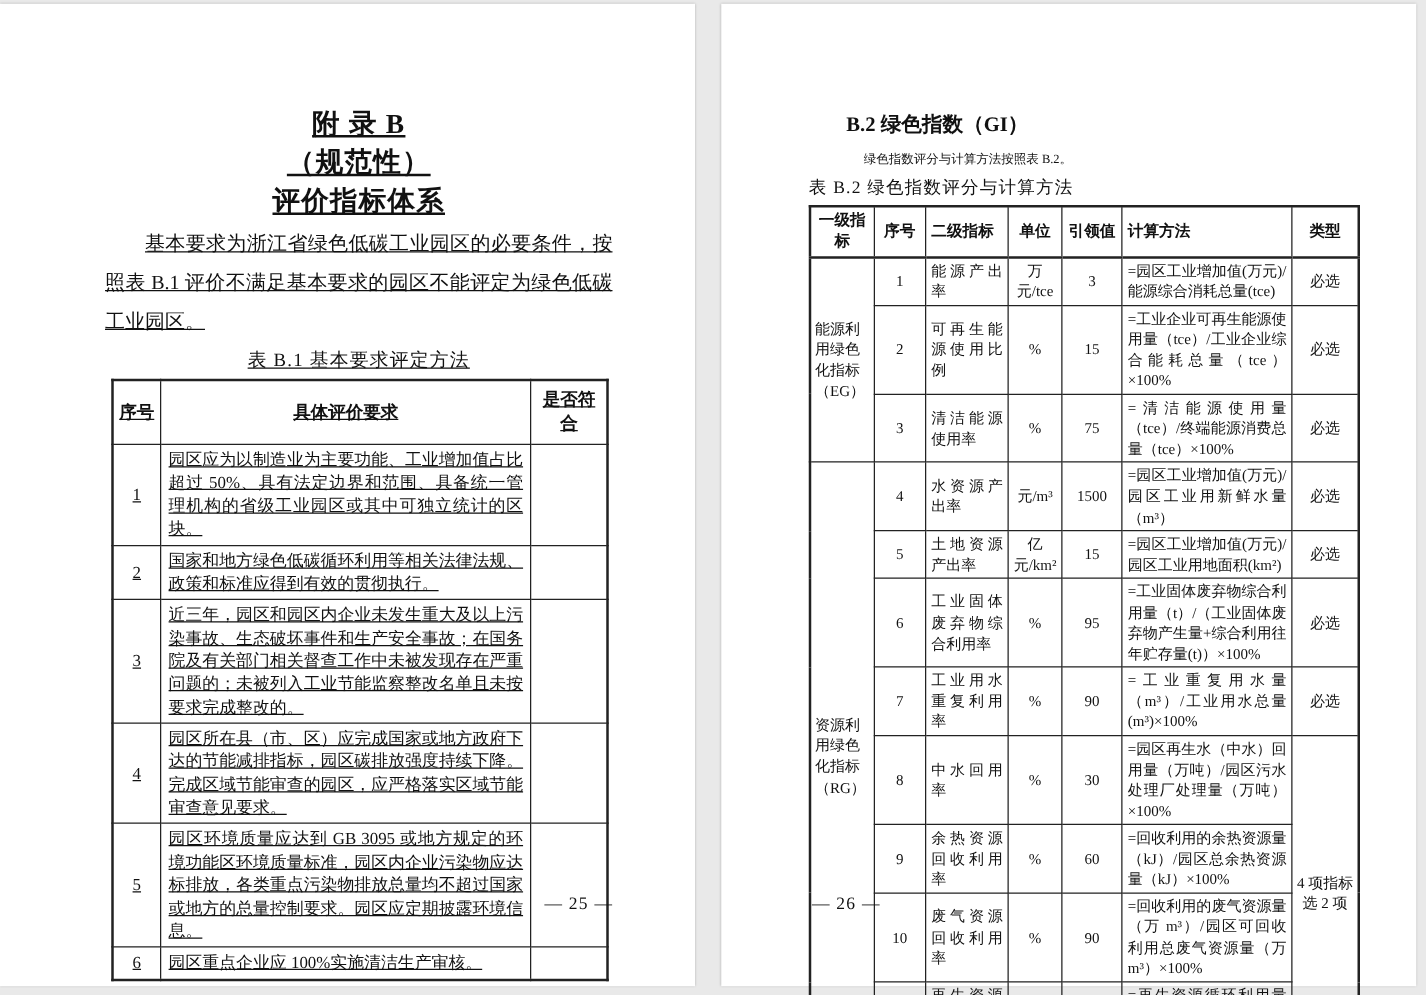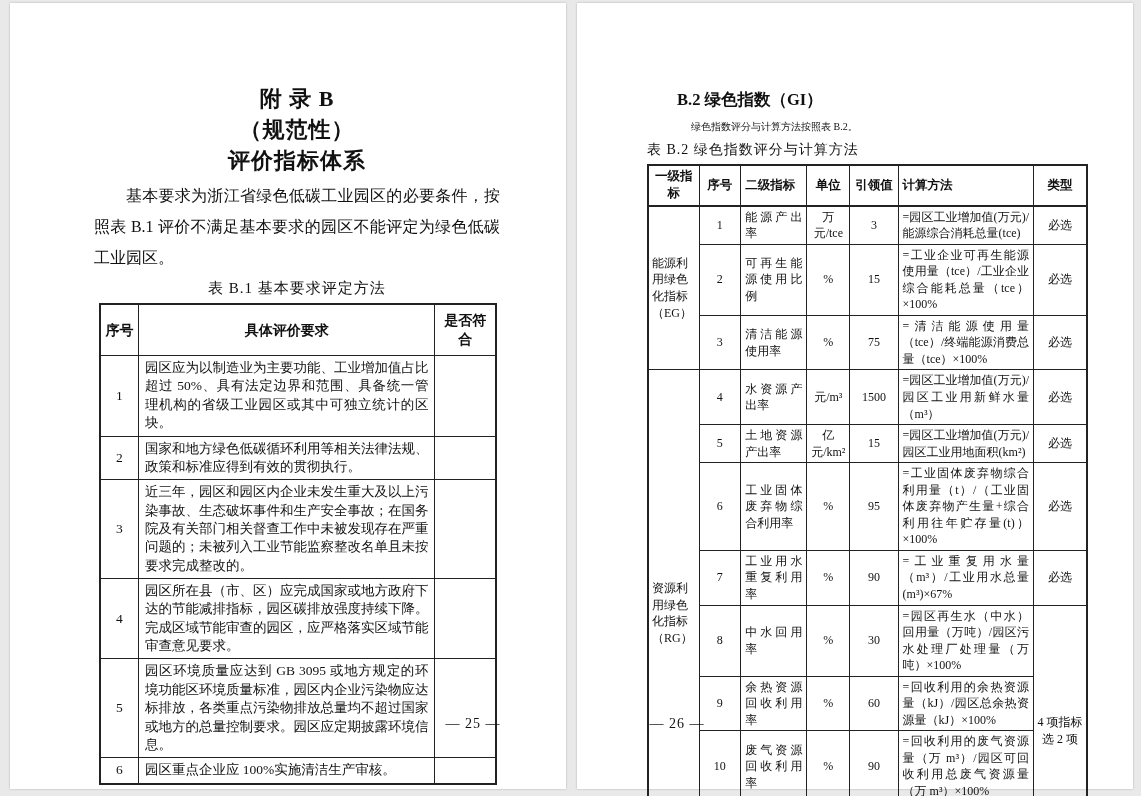--- a/index.html
+++ b/index.html
@@ -8,21 +8,21 @@
     background:#e9e9e9;
     font-family:"Liberation Serif","DejaVu Serif",serif;
     color:#111;
     position:relative;
   }
   .page{
     position:absolute;top:3px;height:786px;width:556px;
     background:#ffffff;
     box-shadow:0 0 2px rgba(0,0,0,.25);
   }
-  .page-left{left:10px;}
+  .page-left{left:0;text-decoration:underline;}
   .page-right{left:577px;}
 
   
   .content-l{margin-left:84px;width:406px;}
   .doc-title{padding-top:80px;text-align:center;font-weight:bold;font-size:22px;line-height:31px;letter-spacing:1px;}
   .h-b1{margin:13px 0 4px 14px;font-size:16px;font-weight:bold;}
   .para{margin:4px 0 6px 0;font-size:16px;line-height:31px;text-align:justify;text-indent:2em;}
   .tbl-caption{text-align:center;font-size:15px;margin:2px 0 5px 0;letter-spacing:1px;}
   table{border-collapse:collapse;}
   .t1{width:398px;margin-left:5px;border:2px solid #222;font-size:13.5px;}
@@ -171,21 +171,21 @@
         <td class="unit">%</td>
         <td class="tgt">95</td>
         <td class="mth">=工业固体废弃物综合利用量（t）/（工业固体废弃物产生量+综合利用往年贮存量(t)）×100%</td>
         <td class="typ">必选</td>
       </tr>
       <tr>
         <td class="no">7</td>
         <td class="ind">工业用水重复利用率</td>
         <td class="unit">%</td>
         <td class="tgt">90</td>
-        <td class="mth">=工业重复用水量（m³）/工业用水总量(m³)×67%</td>
+        <td class="mth">=工业重复用水量（m³）/工业用水总量(m³)×100%</td>
         <td class="typ">必选</td>
       </tr>
       <tr>
         <td class="no">8</td>
         <td class="ind">中水回用率</td>
         <td class="unit">%</td>
         <td class="tgt">30</td>
         <td class="mth">=园区再生水（中水）回用量（万吨）/园区污水处理厂处理量（万吨）×100%</td>
         <td class="typ" rowspan="4">4 项指标选 2 项</td>
       </tr>

